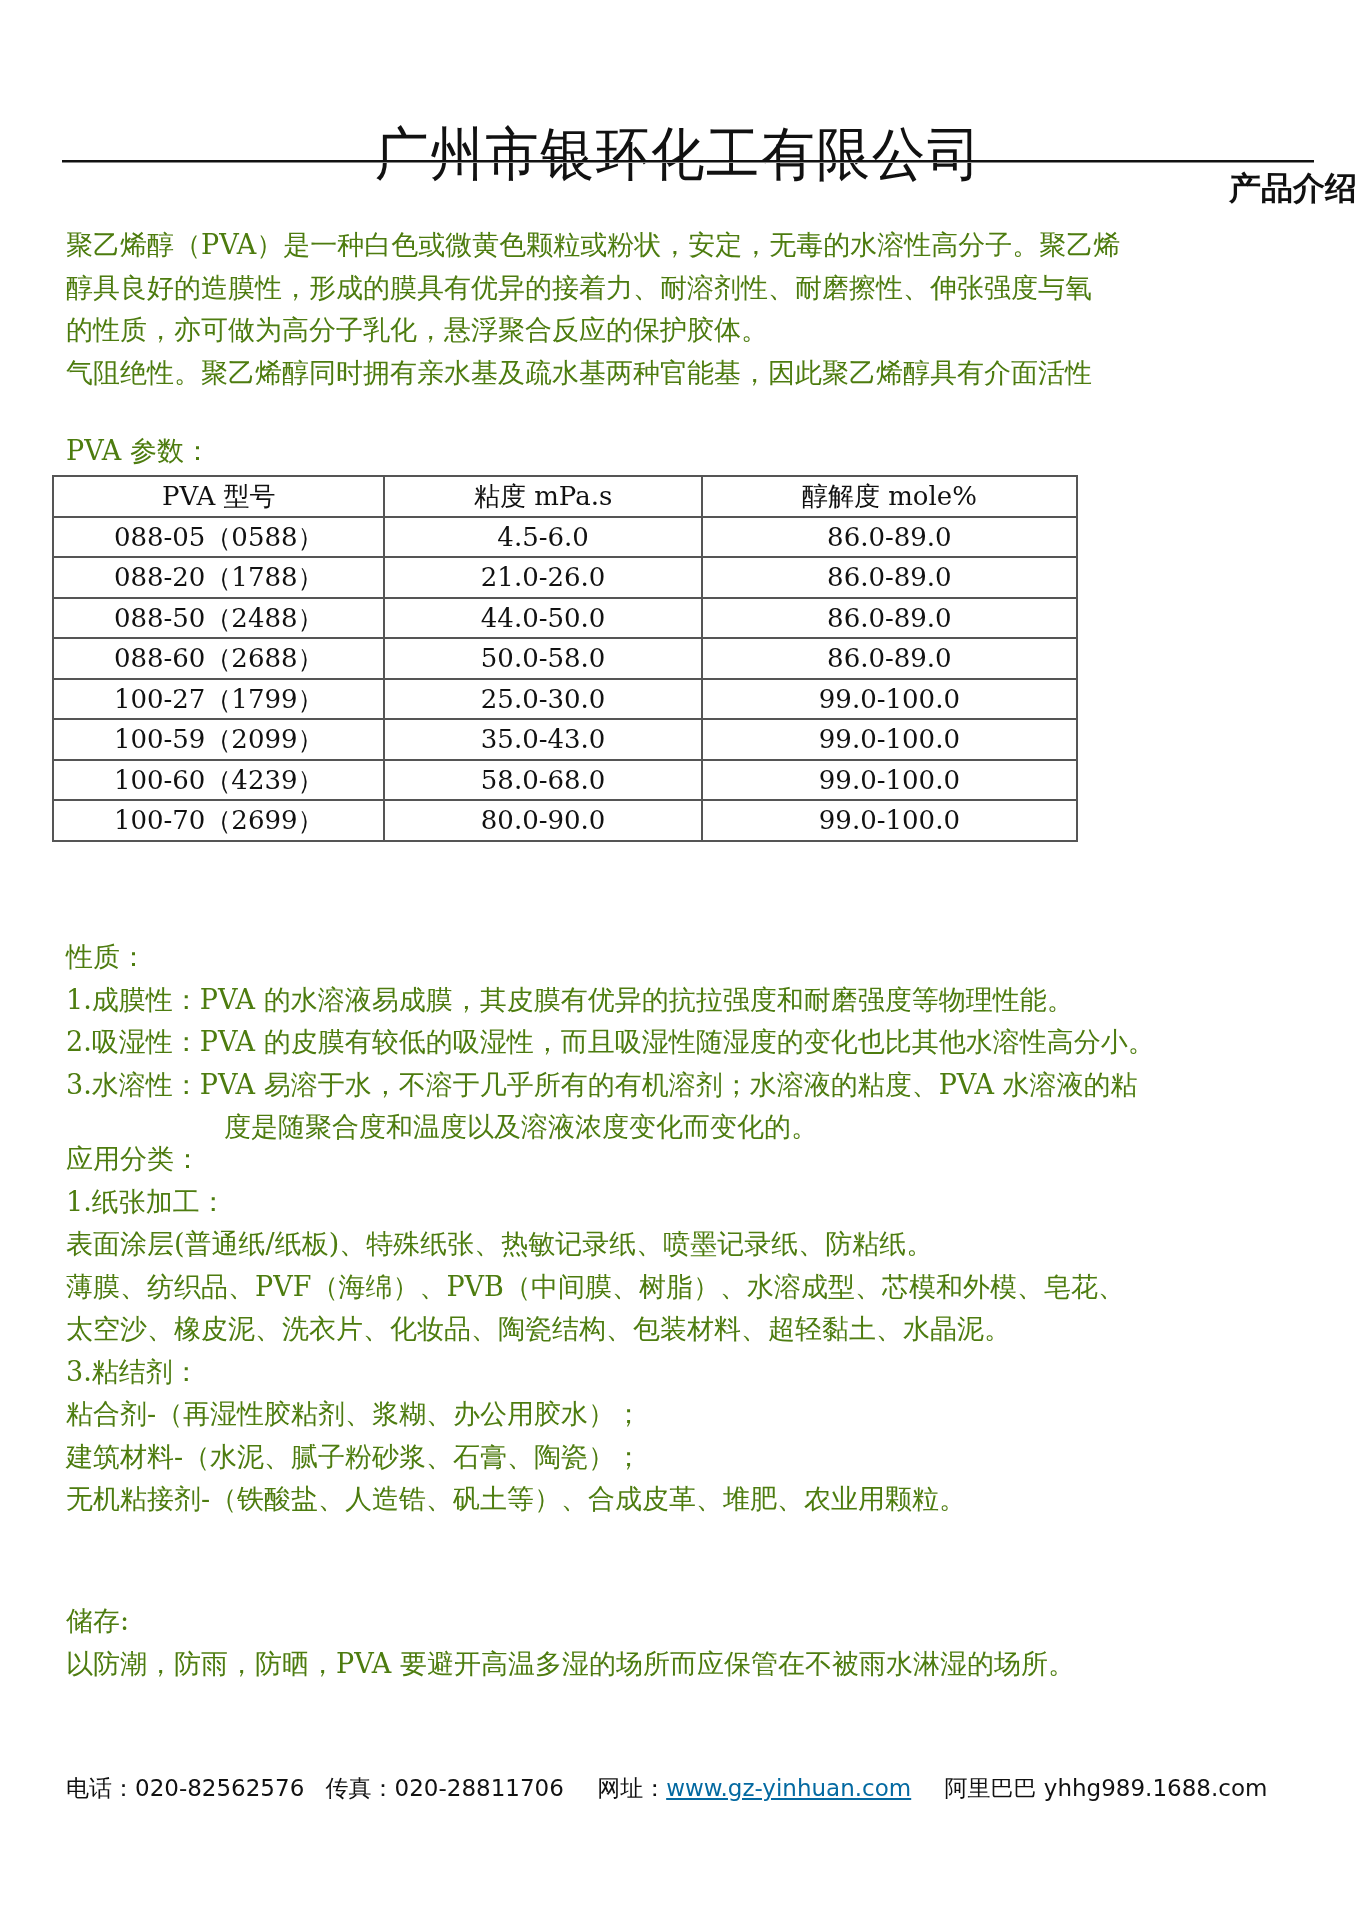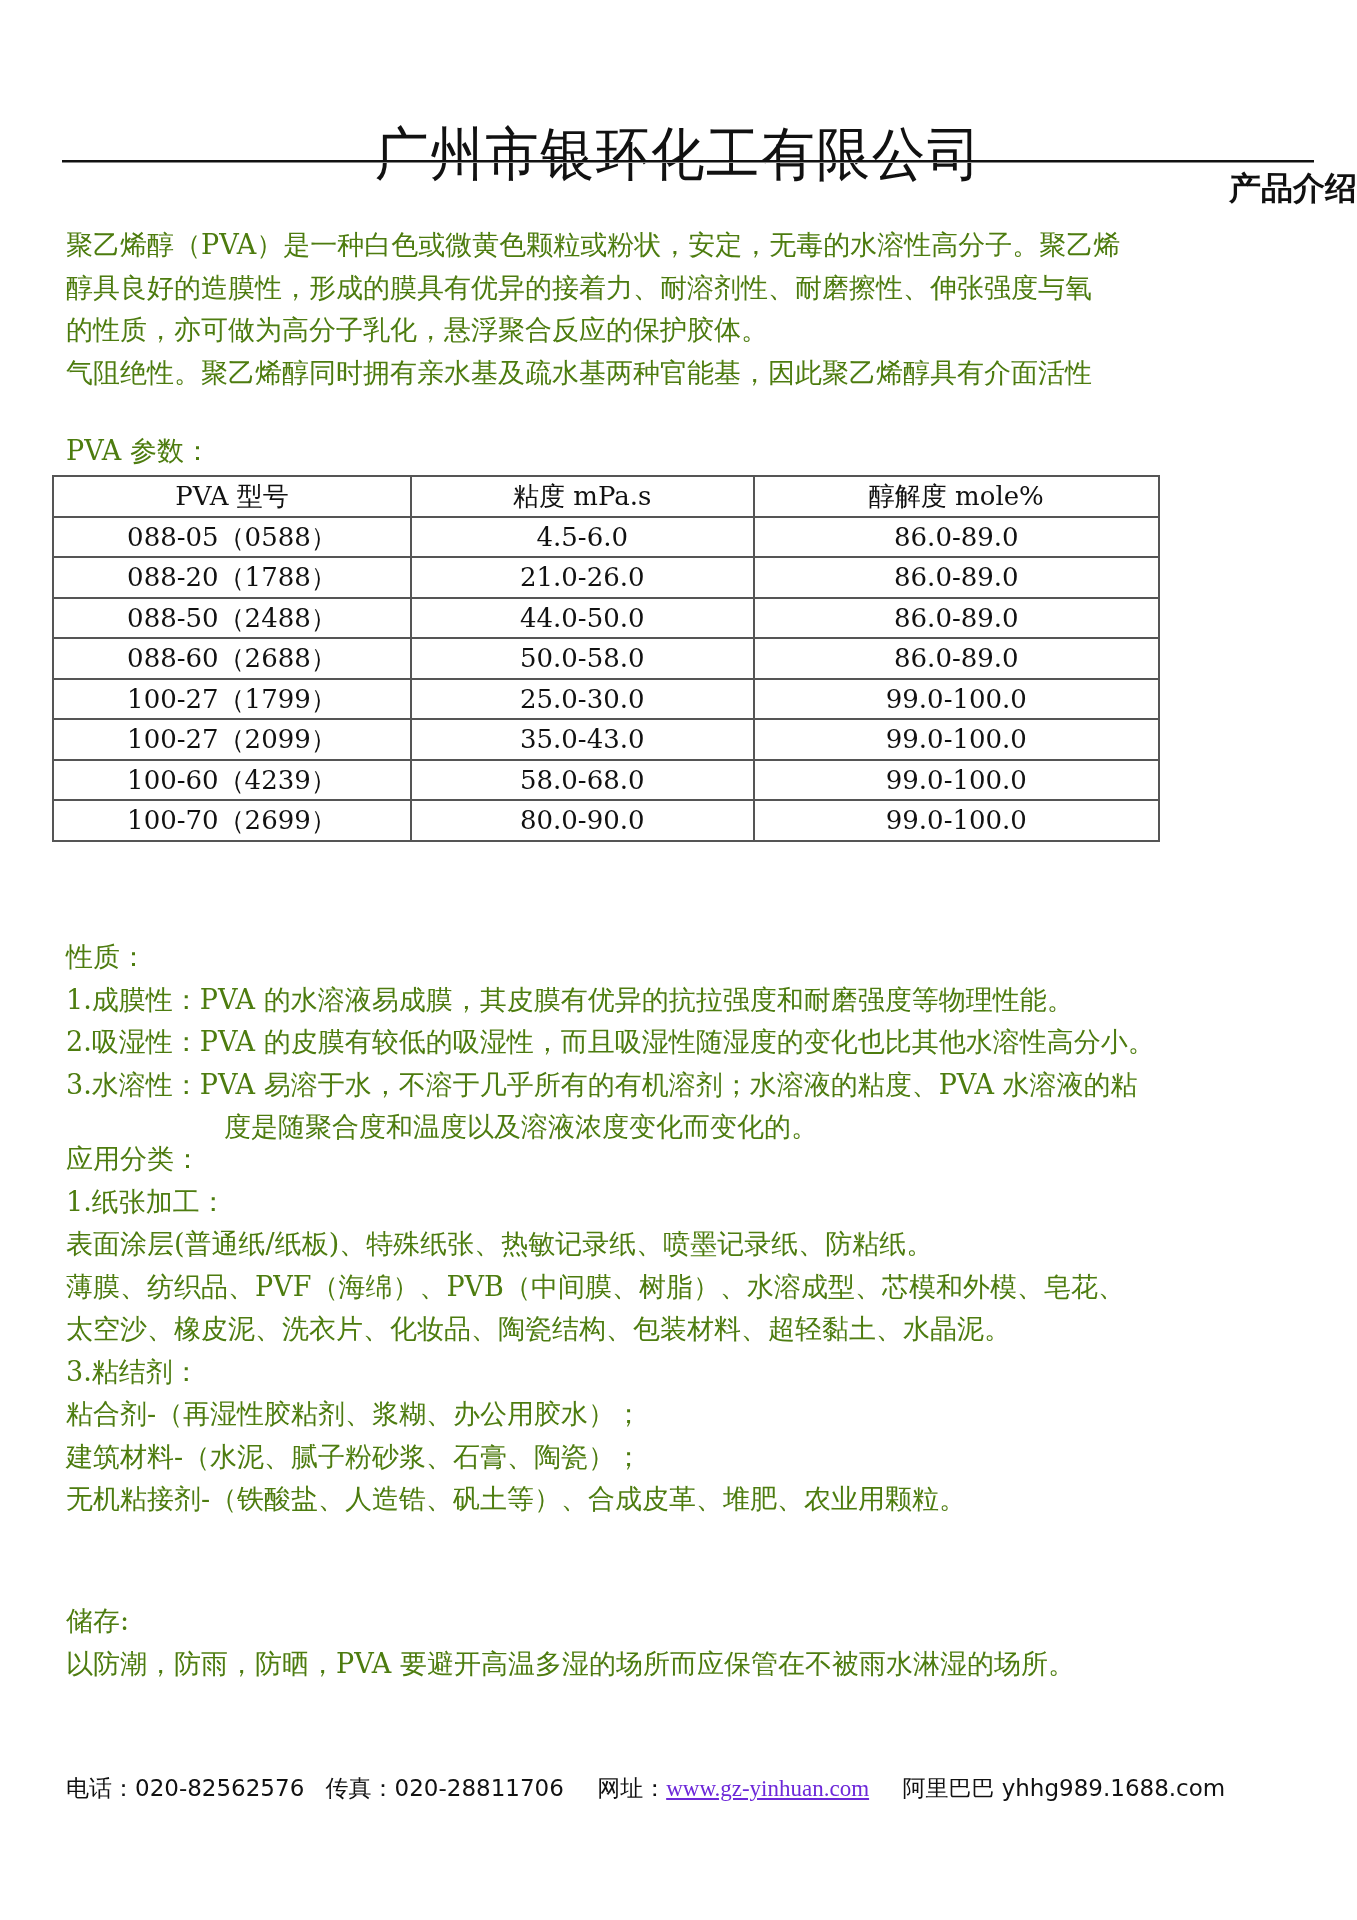--- a/index.html
+++ b/index.html
@@ -28,21 +28,21 @@
     font-size: 27px; line-height: 42.5px; color: #4d7c0f;
   }
   .text-block .line { white-space: nowrap; height: 42.5px; }
   .indent { padding-left: 158px; }
 
   .intro { top: 224px; }
   .params-label { top: 430px; }
 
   table.pva-table {
     position: absolute; left: 52px; top: 475px;
-    width: 1108px; border-collapse: collapse;
+    width: 1026px; border-collapse: collapse;
     font-family: "DejaVu Serif", "Liberation Serif", serif;
     font-size: 26px; color: #111;
   }
   table.pva-table td, table.pva-table th {
     border: 2px solid #555; height: 38.5px; padding: 0;
     text-align: center; font-weight: normal; line-height: 38px;
   }
   table.pva-table col.c1 { width: 332px; }
   table.pva-table col.c2 { width: 318px; }
   table.pva-table col.c3 { width: 376px; }
@@ -52,21 +52,21 @@
   .storage { top: 1600px; }
 
   .footer {
     position: absolute; left: 66px; top: 1773px; white-space: nowrap;
     font-family: "DejaVu Sans", "Liberation Sans", sans-serif;
     font-size: 23px; line-height: 30px; color: #111;
   }
   .footer span { display: inline-block; }
   .footer .gap { width: 14px; }
   .footer .gap2 { width: 26px; }
-  .footer a { color: #6d28d9; text-decoration: underline; font-family: Liberation Serif, serif; }
+  .footer a { color: #0369a1; text-decoration: underline; }
 </style>
 </head>
 <body>
 
 <h1 class="company-title">广州市银环化工有限公司</h1>
 <div class="header-rule"></div>
 <div class="subtitle">产品介绍</div>
 
 <div class="text-block intro">
   <div class="line">聚乙烯醇（PVA）是一种白色或微黄色颗粒或粉状，安定，无毒的水溶性高分子。聚乙烯</div>
@@ -112,21 +112,21 @@
       <td>088-60（2688）</td>
       <td>50.0-58.0</td>
       <td>86.0-89.0</td>
     </tr>
     <tr>
       <td>100-27（1799）</td>
       <td>25.0-30.0</td>
       <td>99.0-100.0</td>
     </tr>
     <tr>
-      <td>100-27（2099）</td>
+      <td>100-59（2099）</td>
       <td>35.0-43.0</td>
       <td>99.0-100.0</td>
     </tr>
     <tr>
       <td>100-60（4239）</td>
       <td>58.0-68.0</td>
       <td>99.0-100.0</td>
     </tr>
     <tr>
       <td>100-70（2699）</td>

